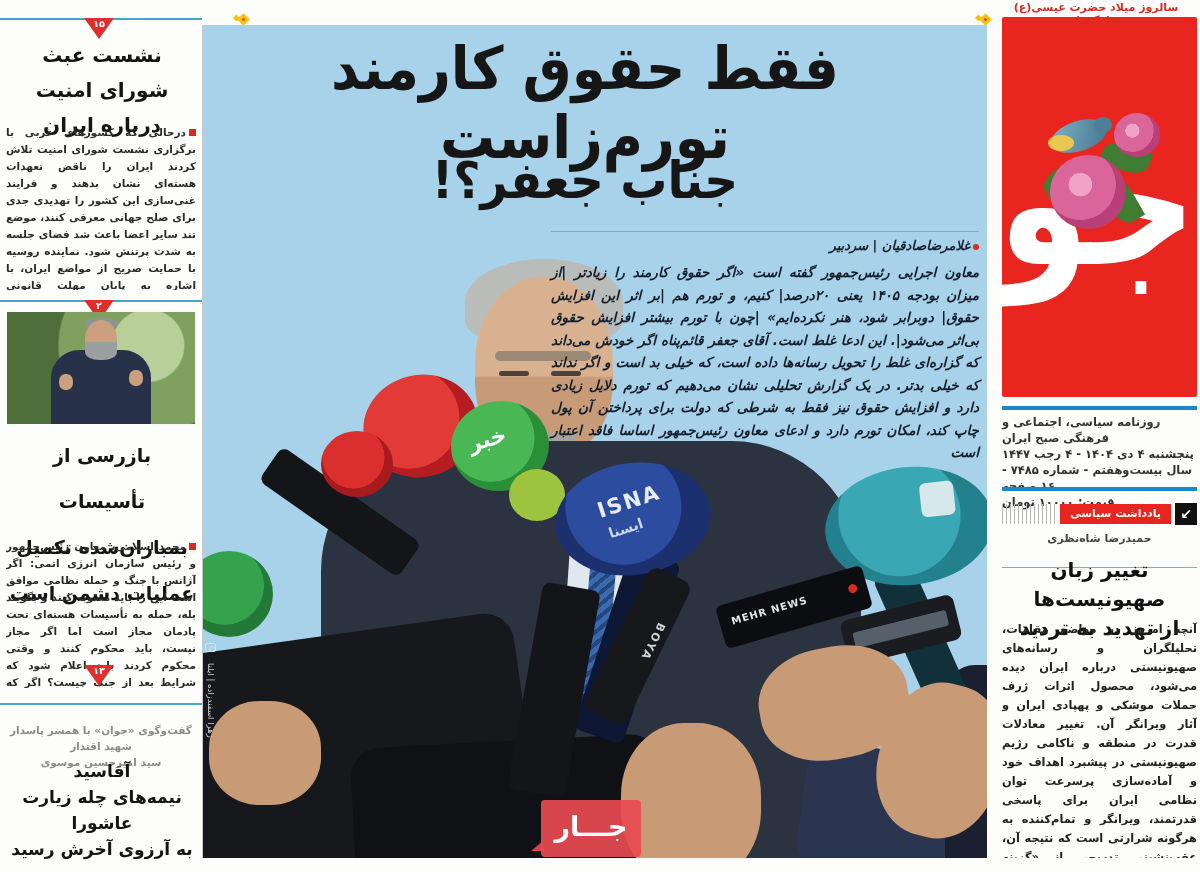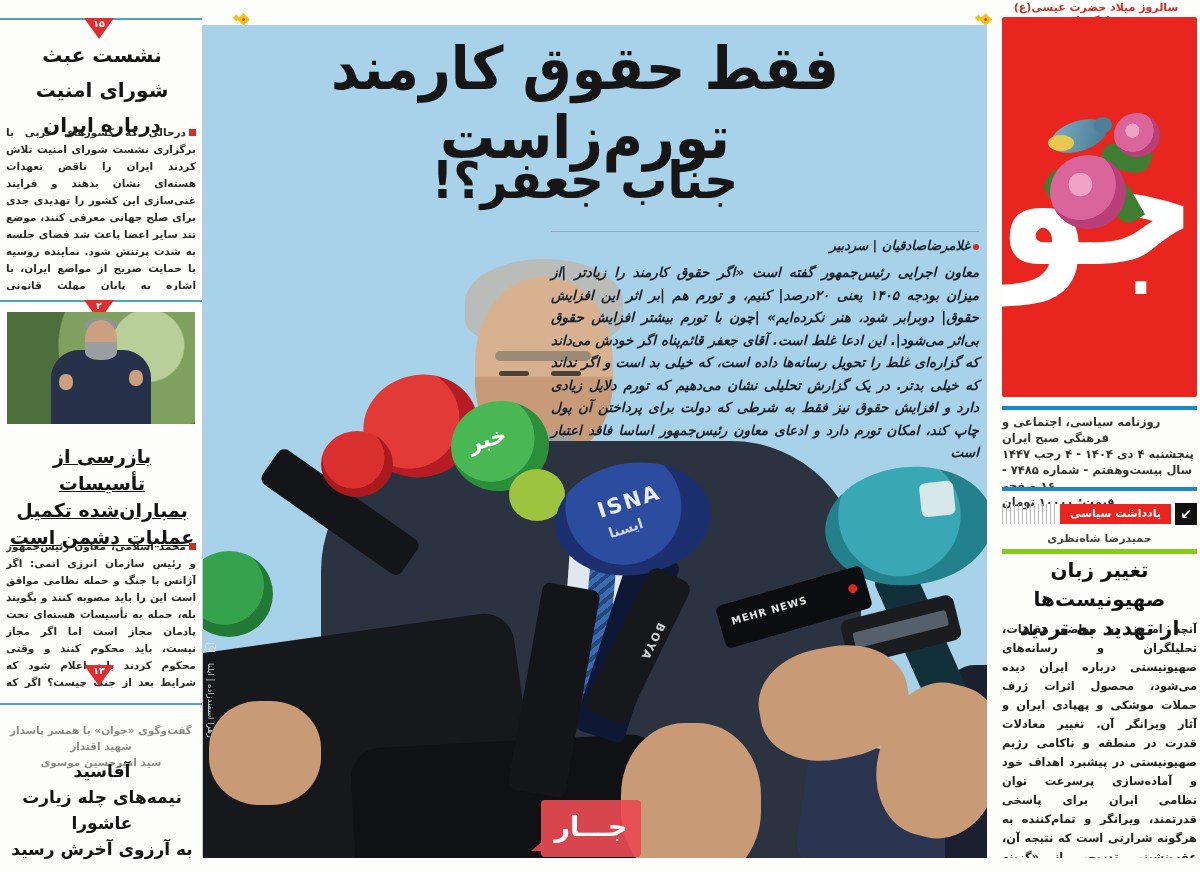--- a/index.html
+++ b/index.html
@@ -33,21 +33,21 @@
   
   #note-head { top:503px; right:3px; width:195px; height:22px; display:flex;
     flex-direction:row; align-items:center; gap:4px; }
   #note-arrow { width:22px; height:22px; background:#111; color:#fff; font-size:14px;
     font-weight:700; text-align:center; line-height:22px; flex:0 0 auto; }
   #note-badge { background:#e8261f; color:#fff; font-size:11px; font-weight:700;
     padding:3px 10px 4px; flex:0 0 auto; }
   #note-barcode { flex:1 1 auto; height:20px;
     background:repeating-linear-gradient(90deg,#b9b9b9 0 1px,transparent 1px 4px); }
   #note-author { top:532px; right:3px; width:195px; text-align:center; color:#444;
-    font-size:11px; font-weight:700; padding-bottom:4px; border-bottom:5px solid #84cc16; }
+    font-size:11px; font-weight:700; padding-bottom:22px; border-bottom:1px solid #84cc16; }
   #note-title { top:556px; right:3px; width:195px; text-align:center; color:#111;
     font-size:20px; font-weight:800; line-height:29px; }
   #note-body { top:620px; right:3px; width:195px; color:#222; font-size:11.4px;
     font-weight:600; line-height:19px; text-align:justify; height:238px; overflow:hidden; }
 
   
   .orn { width:9px; height:9px; background:#f2c213; transform:rotate(45deg); position:absolute; }
   .orn::after { content:""; position:absolute; left:3px; top:3px; width:3px; height:3px;
     background:#e0442c; border-radius:50%; }
   .orn::before { content:""; position:absolute; left:-4px; top:6px; width:5px; height:5px;
@@ -240,21 +240,21 @@
       <span>۲</span>
       </div>
     <div id="sb2-photo">
       <div class="torso"></div>
       <div class="hairband"></div>
       <div class="head"></div>
       <div class="beard"></div>
       <div class="hand" style="left:52px; top:62px;"></div>
       <div class="hand" style="left:122px; top:58px;"></div>
     </div>
-    <div class="sb-title" style="top:443px; font-size:19px; line-height:27px;text-decoration:underline;">
+    <div class="sb-title" style="top:432px; font-size:19px; line-height:46px;">
       <div>بازرسی از تأسیسات</div>
       <div>بمباران‌شده تکمیل</div>
       <div>عملیات دشمن است</div>
     </div>
     <div class="sb-body" style="top:538px; height:150px;">
       <span class="sqr"></span><span>محمد اسلامی، معاون رئیس‌جمهور و رئیس سازمان انرژی اتمی: اگر آژانس با جنگ و حمله نظامی موافق است این را باید مصوبه کنند و بگویند بله، حمله به تأسیسات هسته‌ای تحت پادمان مجاز است اما اگر مجاز نیست، باید محکوم کنند و وقتی محکوم کردند باید اعلام شود که شرایط بعد از جنگ چیست؟ اگر که شرایط بعد از جنگ مدون است، آژانس اعلام کند تا ما طبق آن رفتار کنیم اما اگر نیست، تقاضای ما این بوده است و به آنها نوشتیم، بایستی تعریف و تدوین و مشخص شود که اگر برای یک صنعت هسته‌ای که تحت ثبت آژانس و تحت وزارت آژانس است، حمله نظامی شد، چه اقدامی باید صورت بگیرد</span>
     </div>
 
     <div class="sep" style="top:703px; right:0; width:202px;"></div>
     <div class="tri" style="top:665px; right:88px;">

